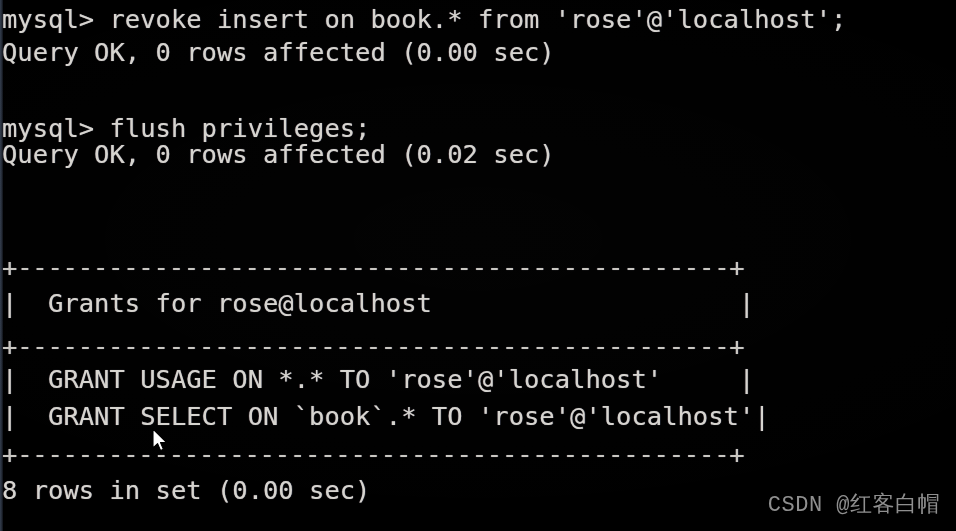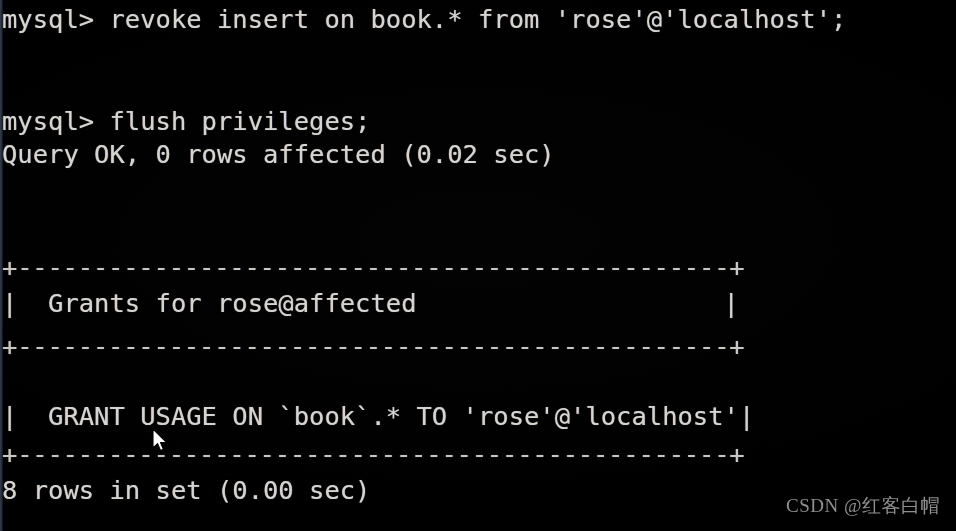--- a/index.html
+++ b/index.html
@@ -67,22 +67,22 @@
     width: 18px;
     height: 26px;
     pointer-events: none;
   }
 
   
   #watermark {
     position: absolute;
     right: 16px;
     bottom: 12px;
-    font-family: Liberation Serif, serif;
-    font-size: 19px;
+    font-family: Liberation Mono, monospace;
+    font-size: 22px;
     color: #8f8f8f;
     letter-spacing: .5px;
     white-space: pre;
   }
 
   
   #vignette {
     position: absolute;
     inset: 0;
     pointer-events: none;
@@ -94,28 +94,30 @@
 <body>
 
 <div id="screen">
 
   <div id="left-edge"></div>
 
   <div id="vignette"></div>
 
   <div id="console">
     <div class="line" style="top:3px">mysql&gt; revoke insert on book.* from 'rose'@'localhost';</div>
+    <div class="line" style="top:36px">Query OK, 0 rows affected (0.00 sec)</div>
     <div class="line blank" style="top:69px"> </div>
-    <div class="line" style="top:105px">mysql&gt; flush privileges;</div>
+    <div class="line" style="top:112px">mysql&gt; flush privileges;</div>
     <div class="line" style="top:138px">Query OK, 0 rows affected (0.02 sec)</div>
     <div class="line blank" style="top:171px"> </div>
     <div class="line rule" style="top:251px">+-----------------------------------------------+</div>
-    <div class="line" style="top:287px">|  Grants for rose@affected                    |</div>
+    <div class="line" style="top:287px">|  Grants for rose@localhost                    |</div>
     <div class="line rule" style="top:330px">+-----------------------------------------------+</div>
-    <div class="line" style="top:400px">|  GRANT USAGE ON `book`.* TO 'rose'@'localhost'|</div>
+    <div class="line" style="top:363px">|  GRANT USAGE ON *.* TO 'rose'@'localhost'     |</div>
+    <div class="line" style="top:400px">|  GRANT SELECT ON `book`.* TO 'rose'@'localhost'|</div>
     <div class="line rule" style="top:438px">+-----------------------------------------------+</div>
     <div class="line" style="top:474px">8 rows in set (0.00 sec)</div>
   </div>
 
   <svg id="cursor" viewBox="0 0 18 26" xmlns="http://www.w3.org/2000/svg" style="left: 152px; top: 428px;">
     <path d="M1 1 L1 20 L5.6 15.6 L8.6 22.6 L11.4 21.3 L8.5 14.6 L14.4 14.4 Z" fill="#ffffff" stroke="#000000" stroke-width="1.1" stroke-linejoin="round"></path>
   </svg>
 
   <div id="watermark">CSDN @红客白帽</div>
 

